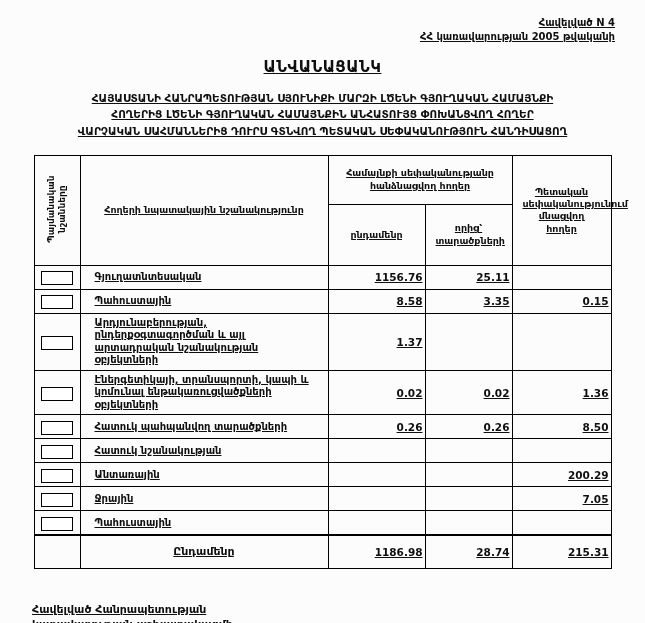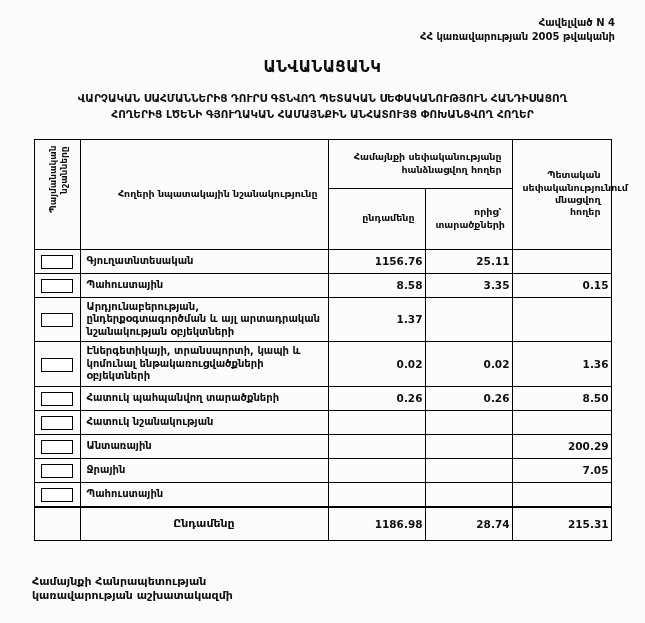--- a/index.html
+++ b/index.html
@@ -7,20 +7,21 @@
 
   .page {
     width: 645px;
     height: 623px;
     margin: 0 auto;
     background: #fcfcfc;
     color: #0f0f0f;
     box-sizing: border-box;
     padding: 16px 28px 0 28px;
     overflow: hidden;
+    text-decoration: underline;
   }
 
   .annex-block {
     text-align: right;
     font-size: 10px;
     font-weight: bold;
     line-height: 1.35;
     padding-right: 2px;
   }
 
@@ -44,21 +45,21 @@
     border-collapse: collapse;
     table-layout: fixed;
     width: 577px;
     margin: 16px auto 0 auto;
   }
   .land th, .land td { border: 1px solid #000; }
 
   .land th {
     font-size: 9.5px;
     font-weight: bold;
-    text-align: right;
+    text-align: center;
     vertical-align: middle;
     padding: 2px 10px;
     line-height: 1.3;
   }
   .group-head-row th.group-head { height: 44px; }
   .subhead-row th { height: 56px; }
 
   .vertical-text {
     writing-mode: vertical-rl;
     transform: rotate(180deg);
@@ -67,21 +68,21 @@
     font-size: 9px;
     line-height: 1.2;
     font-weight: bold;
   }
 
   .label-cell {
     font-size: 10px;
     font-weight: bold;
     text-align: left;
     vertical-align: middle;
-    padding: 3px 6px;
+    padding: 3px 14px;
     line-height: 1.25;
   }
   .num-cell {
     font-size: 10.5px;
     font-weight: bold;
     text-align: right;
     vertical-align: middle;
     padding: 2px;
   }
   .sym-cell {
@@ -121,22 +122,23 @@
 <div class="page">
 
   <div class="annex-block">
     <div>Հավելված N 4</div>
     <div>ՀՀ կառավարության 2005 թվականի</div>
   </div>
 
   <div class="doc-title">ԱՆՎԱՆԱՑԱՆԿ</div>
 
   <div class="doc-subtitle">
+    <div>ՀԱՅԱՍՏԱՆԻ ՀԱՆՐԱՊԵՏՈՒԹՅԱՆ ՍՅՈՒՆԻՔԻ ՄԱՐԶԻ ԼԾԵՆԻ ԳՅՈՒՂԱԿԱՆ ՀԱՄԱՅՆՔԻ</div>
+    <div>ՀՈՂԵՐԻՑ ԼԾԵՆԻ ԳՅՈՒՂԱԿԱՆ ՀԱՄԱՅՆՔԻՆ ԱՆՀԱՏՈՒՅՑ ՓՈԽԱՆՑՎՈՂ ՀՈՂԵՐ</div>
     <div>ՎԱՐՉԱԿԱՆ ՍԱՀՄԱՆՆԵՐԻՑ ԴՈՒՐՍ ԳՏՆՎՈՂ ՊԵՏԱԿԱՆ ՍԵՓԱԿԱՆՈՒԹՅՈՒՆ ՀԱՆԴԻՍԱՑՈՂ</div>
-    <div>ՀՈՂԵՐԻՑ ԼԾԵՆԻ ԳՅՈՒՂԱԿԱՆ ՀԱՄԱՅՆՔԻՆ ԱՆՀԱՏՈՒՅՑ ՓՈԽԱՆՑՎՈՂ ՀՈՂԵՐ</div>
   </div>
 
   <table class="land">
     <colgroup>
       <col style="width:46px">
       <col style="width:248px">
       <col style="width:97px">
       <col style="width:87px">
       <col style="width:99px">
     </colgroup>
@@ -223,20 +225,20 @@
         <td class="label-cell total-label">Ընդամենը</td>
         <td class="num-cell">1186.98</td>
         <td class="num-cell">28.74</td>
         <td class="num-cell">215.31</td>
       </tr>
     </tbody>
   </table>
 
   <div class="footer">
     <div class="footer-left">
-      <div>Համայնքի Հանրապետության</div>
+      <div>Հավելված Հանրապետության</div>
       <div>կառավարության աշխատակազմի</div>
 
     </div>
 
   </div>
 
 </div>
 
 </body></html>

